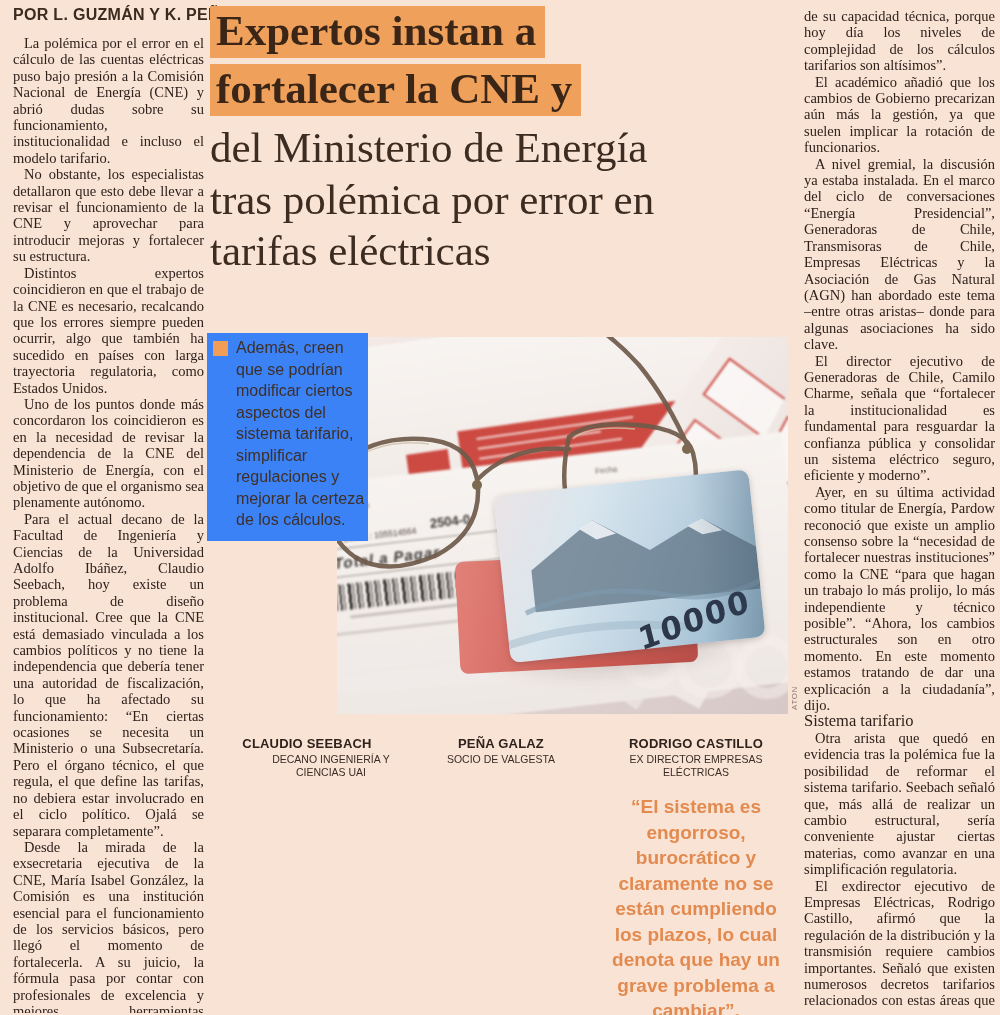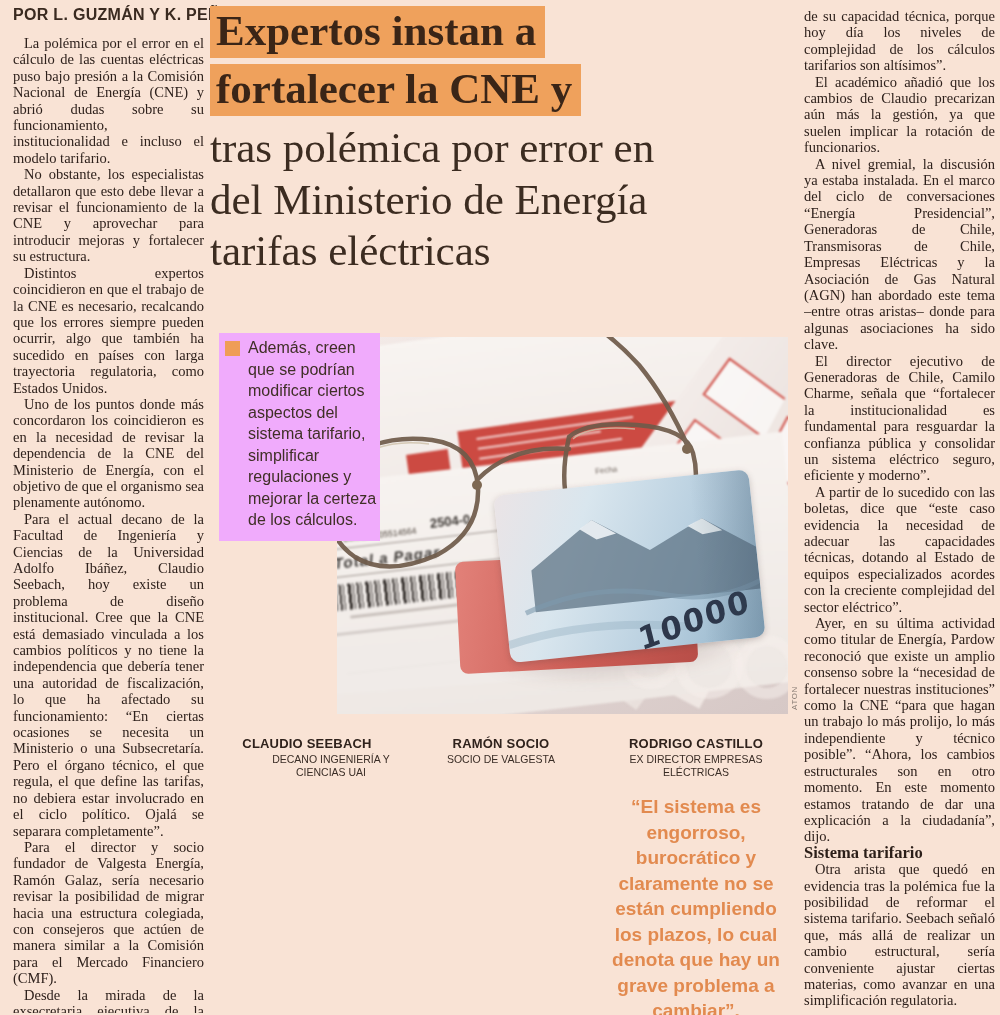--- a/index.html
+++ b/index.html
@@ -11,31 +11,31 @@
   .byline{position:absolute;left:13px;top:6px;font-family:"Liberation Sans","DejaVu Sans",sans-serif;
           font-weight:bold;font-size:16px;letter-spacing:.3px;color:#3a2a20;}
 
   
   .col{position:absolute;width:191px;font-size:14.5px;line-height:16.4px;text-align:justify;
        hyphens:auto;-webkit-hyphens:auto;overflow:hidden;color:#2e211c;}
   .col p{margin:0;text-indent:11px;}
   .col p.noindent{text-indent:0;}
   .col-left{left:13px;top:35px;height:978px;}
   .col-right{left:804px;top:8px;height:1003px;}
-  .subhead{font-weight:bold;font-size:16.5px;margin:5px 0 2px 0;text-indent:0 !important;color:#2b1e18;}
+  .subhead{font-weight:normal;font-size:16.5px;margin:5px 0 2px 0;text-indent:0 !important;color:#2b1e18;}
 
   
   .headline{position:absolute;left:210px;top:6px;width:588px;}
   .hl-line{display:block;line-height:49px;}
   .hl-line span{display:inline-block;background:#efa15c;color:#3a2517;font-weight:bold;
                 font-size:43px;padding:0 9px 3px 6px;margin-bottom:2px;}
   .deck-line{display:block;font-size:43px;line-height:51.5px;color:#3c2c21;font-weight:normal;}
 
   
-  .callout{position:absolute;left:219px;top:333px;width:161px;min-height:192px;background:#f0abfc;
+  .callout{position:absolute;left:207px;top:333px;width:161px;min-height:192px;background:#3b82f6;
            z-index:6;padding:4px 2px 10px 6px;box-sizing:border-box;display:flex;}
   .callout .bullet{flex:0 0 15px;width:15px;height:15px;background:#ef9d57;margin:4px 8px 0 0;}
   .callout .ctext{font-family:"Liberation Sans","DejaVu Sans",sans-serif;font-size:16px;
                   line-height:21.5px;color:#3f2f26;}
 
   
   .photo{position:absolute;left:337px;top:337px;width:451px;height:377px;overflow:hidden;z-index:1;
          background:linear-gradient(150deg,#f4ebe8 0%,#e7dbd8 45%,#d6c8c6 100%);}
   .photo *{position:absolute;box-sizing:border-box;}
   .bills{left:0;top:0;width:100%;height:100%;filter:blur(0.8px);}
@@ -104,30 +104,29 @@
 <div class="page">
 
   <div class="byline">POR L. GUZMÁN Y K. PEÑA</div>
 
   <div class="col col-left">
     <p>La polémica por el error en el cálculo de las cuentas eléctricas puso bajo presión a la Comisión Nacional de Energía (CNE) y abrió dudas sobre su funcionamiento, institucionalidad e incluso el modelo tarifario.</p>
     <p>No obstante, los especialistas detallaron que esto debe llevar a revisar el funcionamiento de la CNE y aprovechar para introducir mejoras y fortalecer su estructura.</p>
     <p>Distintos expertos coincidieron en que el trabajo de la CNE es necesario, recalcando que los errores siempre pueden ocurrir, algo que también ha sucedido en países con larga trayectoria regulatoria, como Estados Unidos.</p>
     <p>Uno de los puntos donde más concordaron los coincidieron es en la necesidad de revisar la dependencia de la CNE del Ministerio de Energía, con el objetivo de que el organismo sea plenamente autónomo.</p>
     <p>Para el actual decano de la Facultad de Ingeniería y Ciencias de la Universidad Adolfo Ibáñez, Claudio Seebach, hoy existe un problema de diseño institucional. Cree que la CNE está demasiado vinculada a los cambios políticos y no tiene la independencia que debería tener una autoridad de fiscalización, lo que ha afectado su funcionamiento: “En ciertas ocasiones se necesita un Ministerio o una Subsecretaría. Pero el órgano técnico, el que regula, el que define las tarifas, no debiera estar involucrado en el ciclo político. Ojalá se separara completamente”.</p>
-    <p>Para el director y socio fundador de Valgesta Energía, Ramón Galaz, sería necesario revisar la posibilidad de migrar hacia una estructura colegiada, con consejeros que actúen de manera similar a la Comisión para el Mercado Financiero (CMF).</p>
     <p>Desde la mirada de la exsecretaria ejecutiva de la CNE, María Isabel González, la Comisión es una institución esencial para el funcionamiento de los servicios básicos, pero llegó el momento de fortalecerla. A su juicio, la fórmula pasa por contar con profesionales de excelencia y mejores herramientas tecnológicas.</p>
 
   </div>
 
   <div class="headline">
     <span class="hl-line"><span>Expertos instan a</span></span>
     <span class="hl-line"><span>fortalecer la CNE y</span></span>
+    <span class="deck-line">del Ministerio de Energía</span>
     <span class="deck-line">tras polémica por error en</span>
-    <span class="deck-line">del Ministerio de Energía</span>
     <span class="deck-line">tarifas eléctricas</span>
   </div>
 
   <div class="photo">
     <div class="bills">
       <div class="bill bill-back">
         <div class="redband" style="left:150px;top:96px;width:225px;height:44px;">
           <div class="wline" style="top:9px;width:70%;"></div>
           <div class="wline" style="top:19px;width:55%;"></div>
           <div class="wline" style="top:29px;width:64%;"></div>
@@ -204,35 +203,34 @@
   </div>
 
   <div class="credit">ATON</div>
 
   <div class="quotes">
     <div class="qcol q1">
       <div class="qname">CLAUDIO SEEBACH</div>
       <div class="qrole">DECANO INGENIERÍA Y CIENCIAS UAI</div>
     </div>
     <div class="qcol q2">
-      <div class="qname">RAMÓN SOCIO</div>
+      <div class="qname">PEÑA GALAZ</div>
       <div class="qrole">SOCIO DE VALGESTA</div>
     </div>
     <div class="qcol q3">
       <div class="qname">RODRIGO CASTILLO</div>
       <div class="qrole">EX DIRECTOR EMPRESAS ELÉCTRICAS</div>
       <div class="qtext">“El sistema es engorroso, burocrático y claramente no se están cumpliendo los plazos, lo cual denota que hay un grave problema a cambiar”.</div>
     </div>
   </div>
 
   <div class="col col-right">
     <p class="noindent">de su capacidad técnica, porque hoy día los niveles de complejidad de los cálculos tarifarios son altísimos”.</p>
-    <p>El académico añadió que los cambios de Claudio precarizan aún más la gestión, ya que suelen implicar la rotación de funcionarios.</p>
+    <p>El académico añadió que los cambios de Gobierno precarizan aún más la gestión, ya que suelen implicar la rotación de funcionarios.</p>
     <p>A nivel gremial, la discusión ya estaba instalada. En el marco del ciclo de conversaciones “Energía Presidencial”, Generadoras de Chile, Transmisoras de Chile, Empresas Eléctricas y la Asociación de Gas Natural (AGN) han abordado este tema –entre otras aristas– donde para algunas asociaciones ha sido clave.</p>
     <p>El director ejecutivo de Generadoras de Chile, Camilo Charme, señala que “fortalecer la institucionalidad es fundamental para resguardar la confianza pública y consolidar un sistema eléctrico seguro, eficiente y moderno”.</p>
-    <p>A partir de lo sucedido con las boletas, dice que “este caso evidencia la necesidad de adecuar las capacidades técnicas, dotando al Estado de equipos especializados acordes con la creciente complejidad del sector eléctrico”.</p>
     <p>Ayer, en su última actividad como titular de Energía, Pardow reconoció que existe un amplio consenso sobre la “necesidad de fortalecer nuestras instituciones” como la CNE “para que hagan un trabajo lo más prolijo, lo más independiente y técnico posible”. “Ahora, los cambios estructurales son en otro momento. En este momento estamos tratando de dar una explicación a la ciudadanía”, dijo.</p>
     <p class="subhead">Sistema tarifario</p>
     <p>Otra arista que quedó en evidencia tras la polémica fue la posibilidad de reformar el sistema tarifario. Seebach señaló que, más allá de realizar un cambio estructural, sería conveniente ajustar ciertas materias, como avanzar en una simplificación regulatoria.</p>
     <p>El exdirector ejecutivo de Empresas Eléctricas, Rodrigo Castillo, afirmó que la regulación de la distribución y la transmisión requiere cambios importantes. Señaló que existen numerosos decretos tarifarios relacionados con estas áreas que se publican cuando ya no están vigentes, lo que demuestra que “el sistema es engorroso, burocrático y claramente no se están cumpliendo los plazos, lo cual denota que hay un grave problema a cambiar”.</p>
   </div>
 
 </div>
 
 </body></html>

